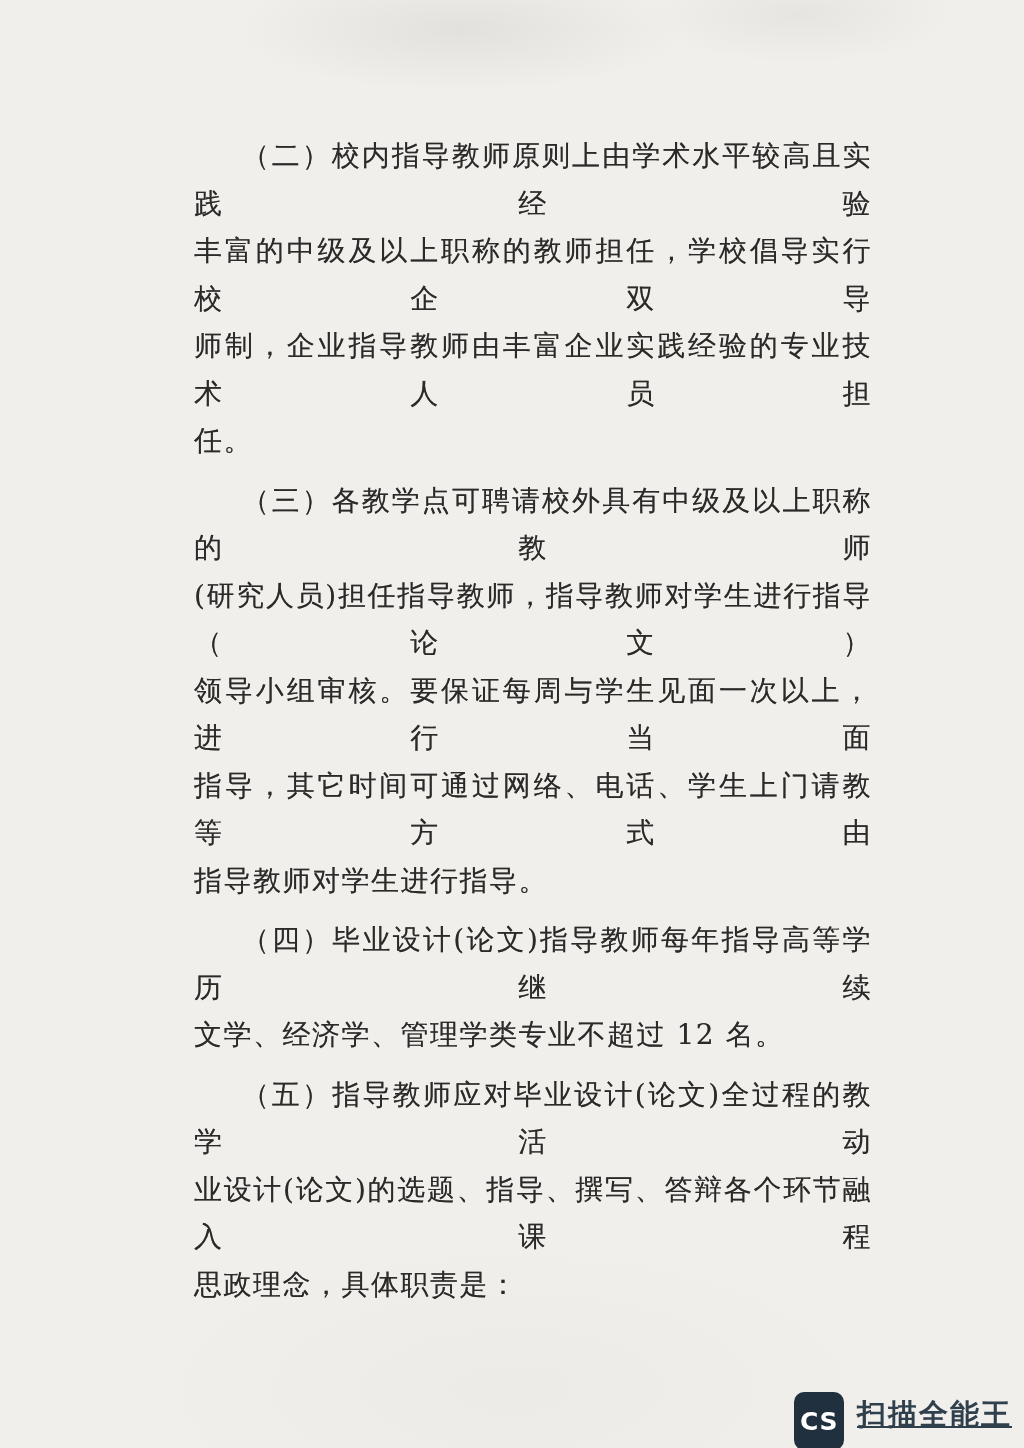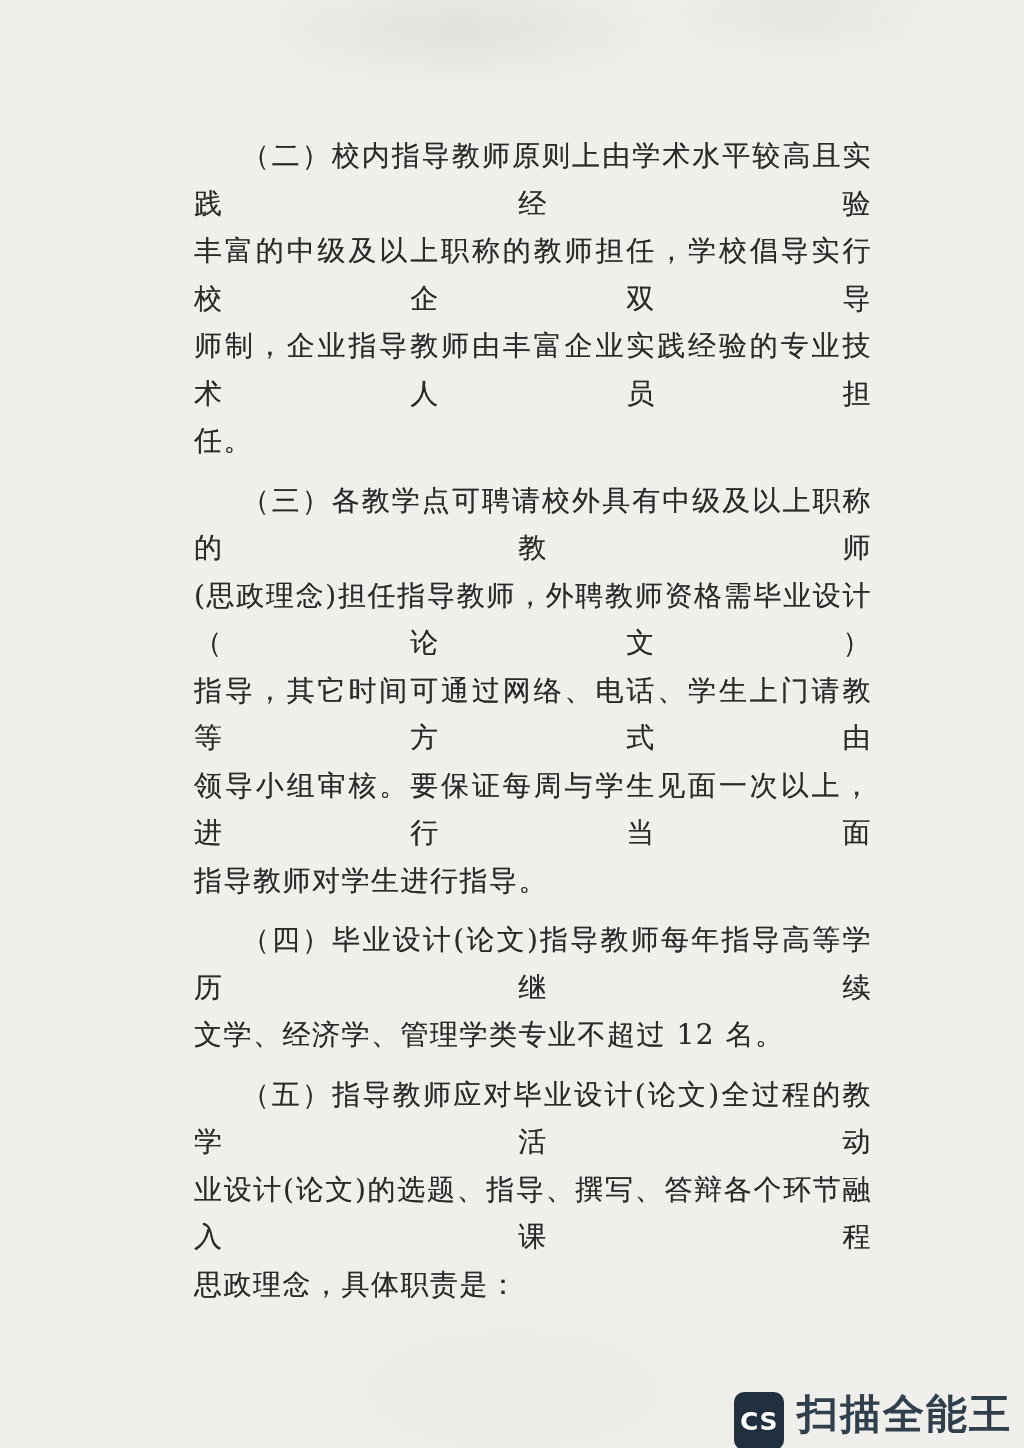--- a/index.html
+++ b/index.html
@@ -81,44 +81,45 @@
     align-items: center;
     justify-content: center;
     font-family: "DejaVu Sans", "Liberation Sans", sans-serif;
     font-weight: 700;
     font-size: 25px;
     letter-spacing: 0.5px;
   }
   .wm-label {
     font-family: "DejaVu Sans", "Liberation Sans", sans-serif;
     font-weight: 700;
-    font-size: 41px;
+    font-size: 29px;
     letter-spacing: 2px;
     color: #303f4c;
     line-height: 1;
     padding-bottom: 4px;
+    text-decoration: underline;
   }
 </style>
 </head>
 <body style="--bg: #f0efec; --ink: #2c2a28;">
 
 <div class="page">
 
   <div class="doc">
       <div class="paragraph">
         <div class="line indent fill">（二）校内指导教师原则上由学术水平较高且实践经验</div>
         <div class="line fill">丰富的中级及以上职称的教师担任，学校倡导实行校企双导</div>
         <div class="line fill">师制，企业指导教师由丰富企业实践经验的专业技术人员担</div>
         <div class="line">任。</div>
       </div>
       <div class="paragraph">
         <div class="line indent fill">（三）各教学点可聘请校外具有中级及以上职称的教师</div>
-        <div class="line fill">(思政理念)担任指导教师，外聘教师资格需毕业设计（论文）</div>
+        <div class="line fill">(研究人员)担任指导教师，指导教师对学生进行指导（论文）</div>
+        <div class="line fill">领导小组审核。要保证每周与学生见面一次以上，进行当面</div>
         <div class="line fill">指导，其它时间可通过网络、电话、学生上门请教等方式由</div>
-        <div class="line fill">领导小组审核。要保证每周与学生见面一次以上，进行当面</div>
         <div class="line">指导教师对学生进行指导。</div>
       </div>
       <div class="paragraph">
         <div class="line indent fill">（四）毕业设计(论文)指导教师每年指导高等学历继续</div>
         <div class="line">文学、经济学、管理学类专业不超过 12 名。</div>
       </div>
       <div class="paragraph">
         <div class="line indent fill">（五）指导教师应对毕业设计(论文)全过程的教学活动</div>
         <div class="line fill">业设计(论文)的选题、指导、撰写、答辩各个环节融入课程</div>
         <div class="line">思政理念，具体职责是：</div>

